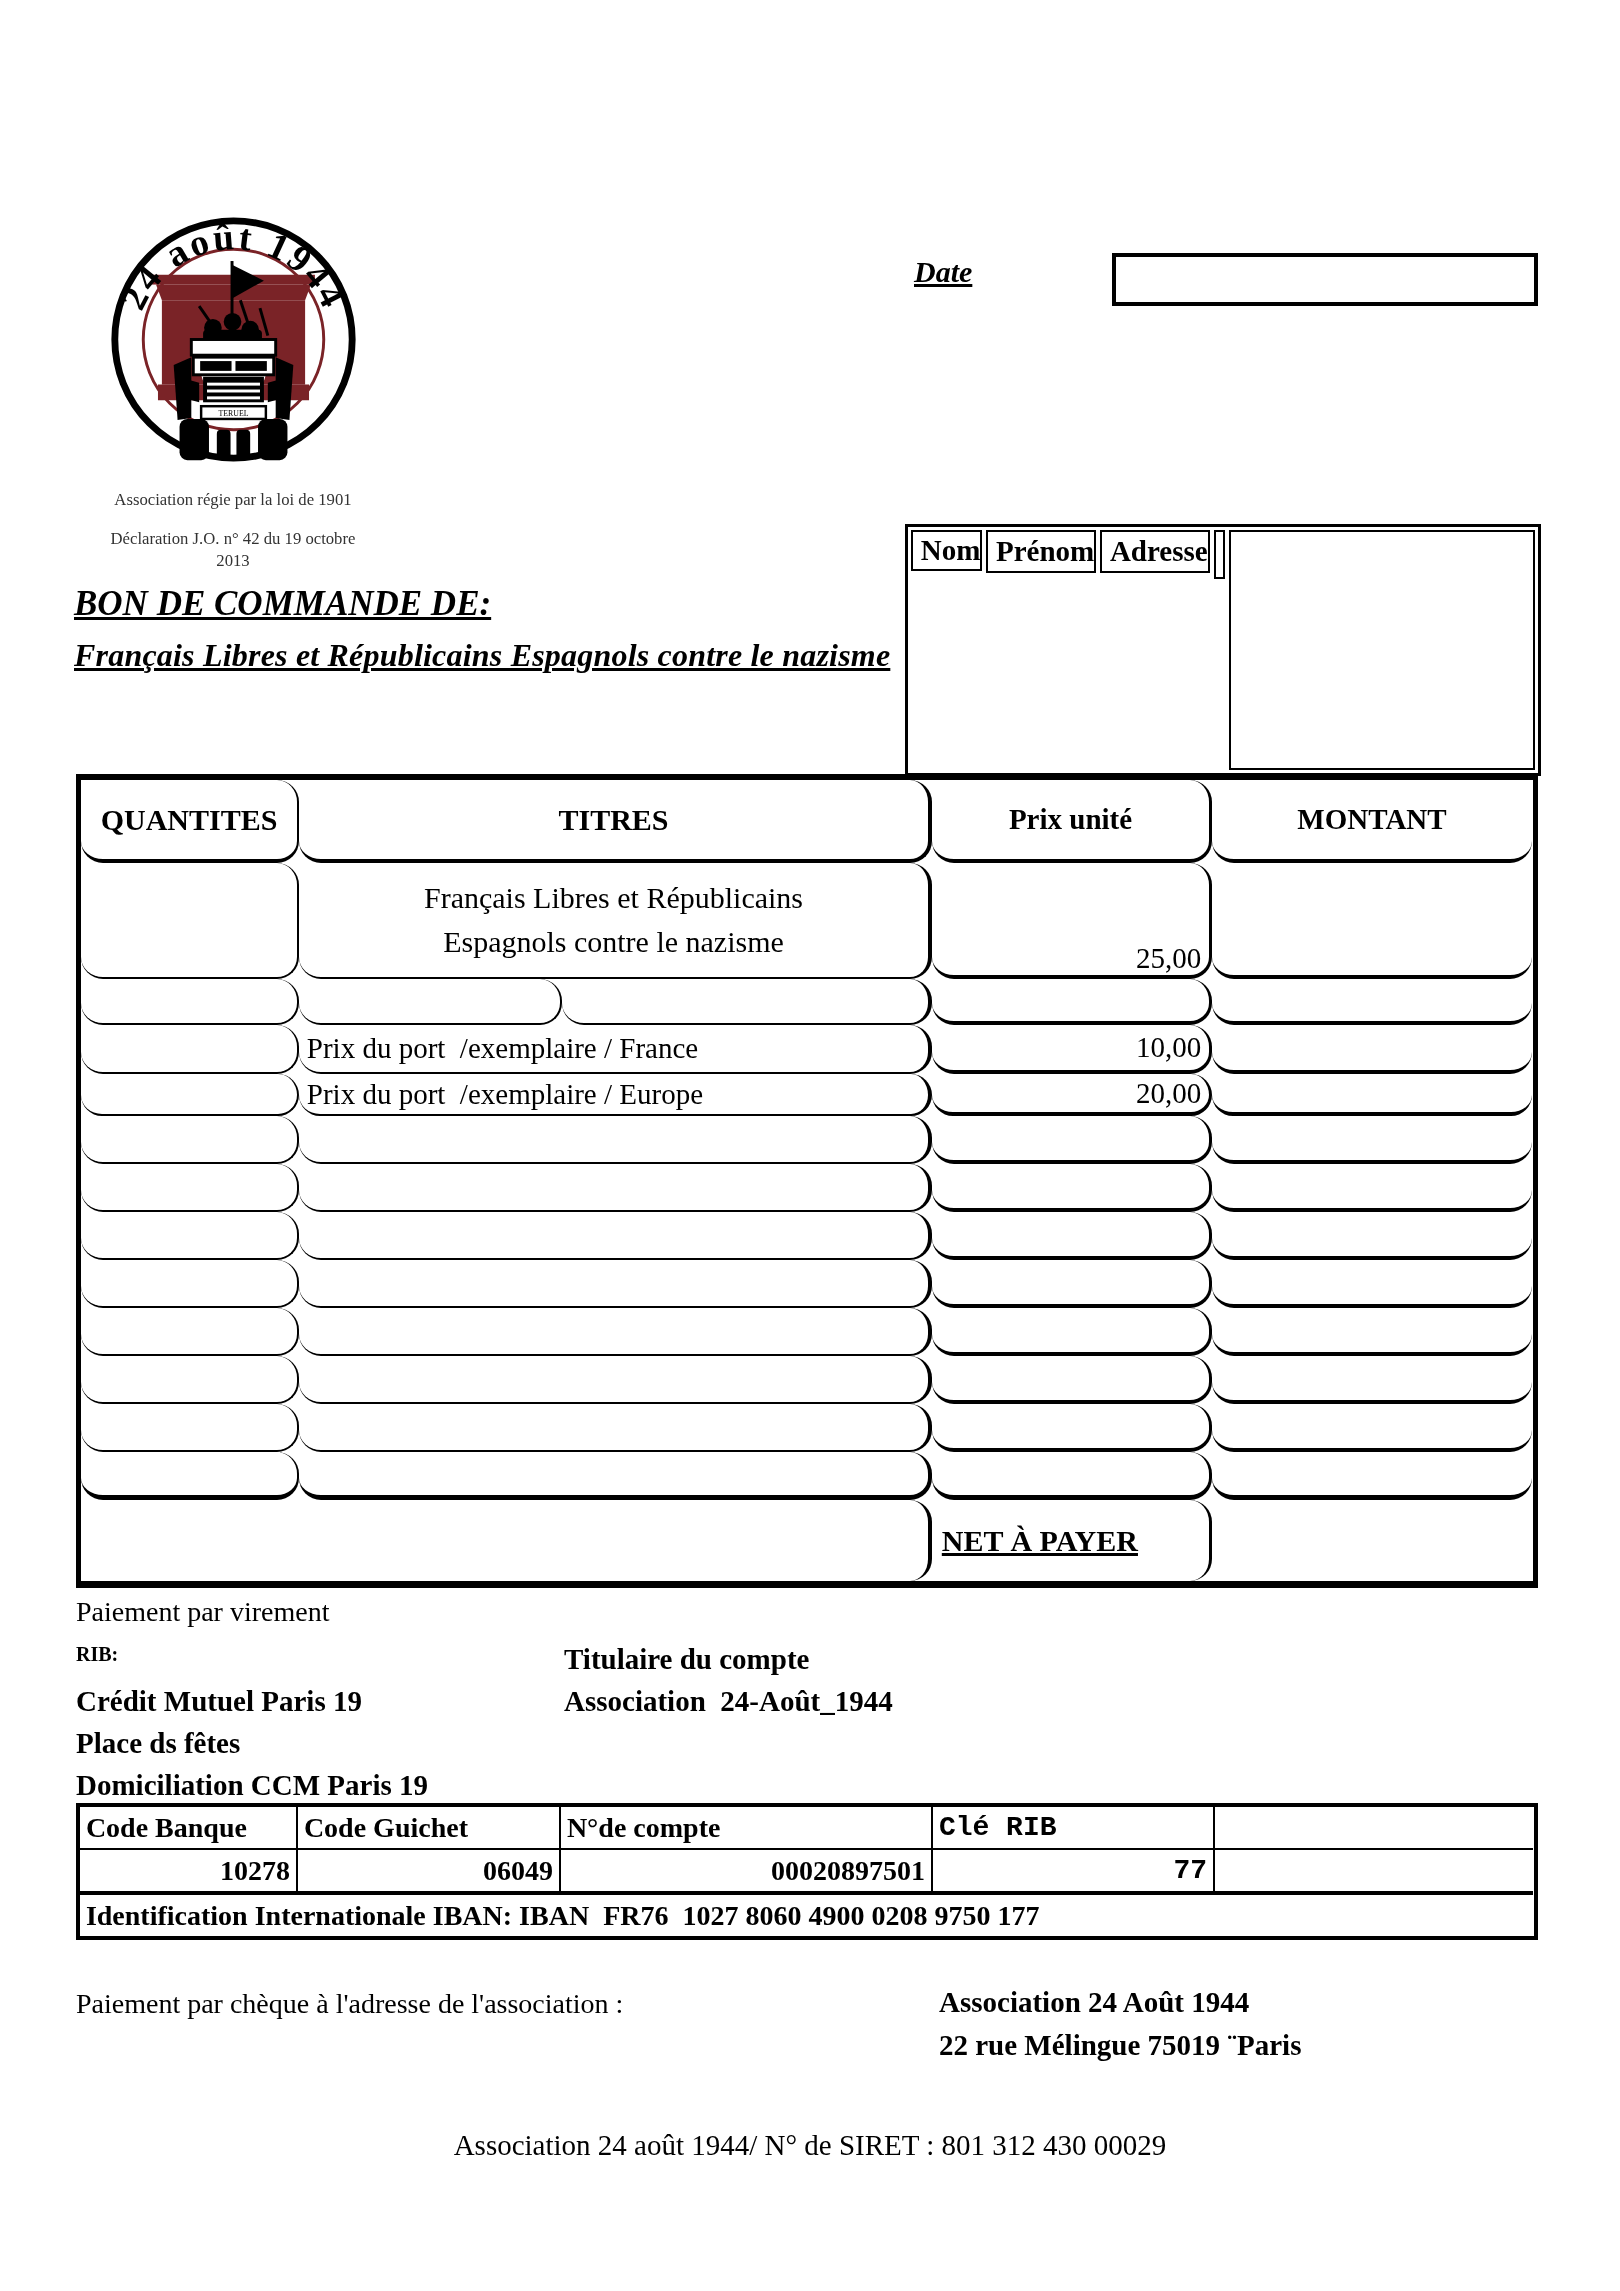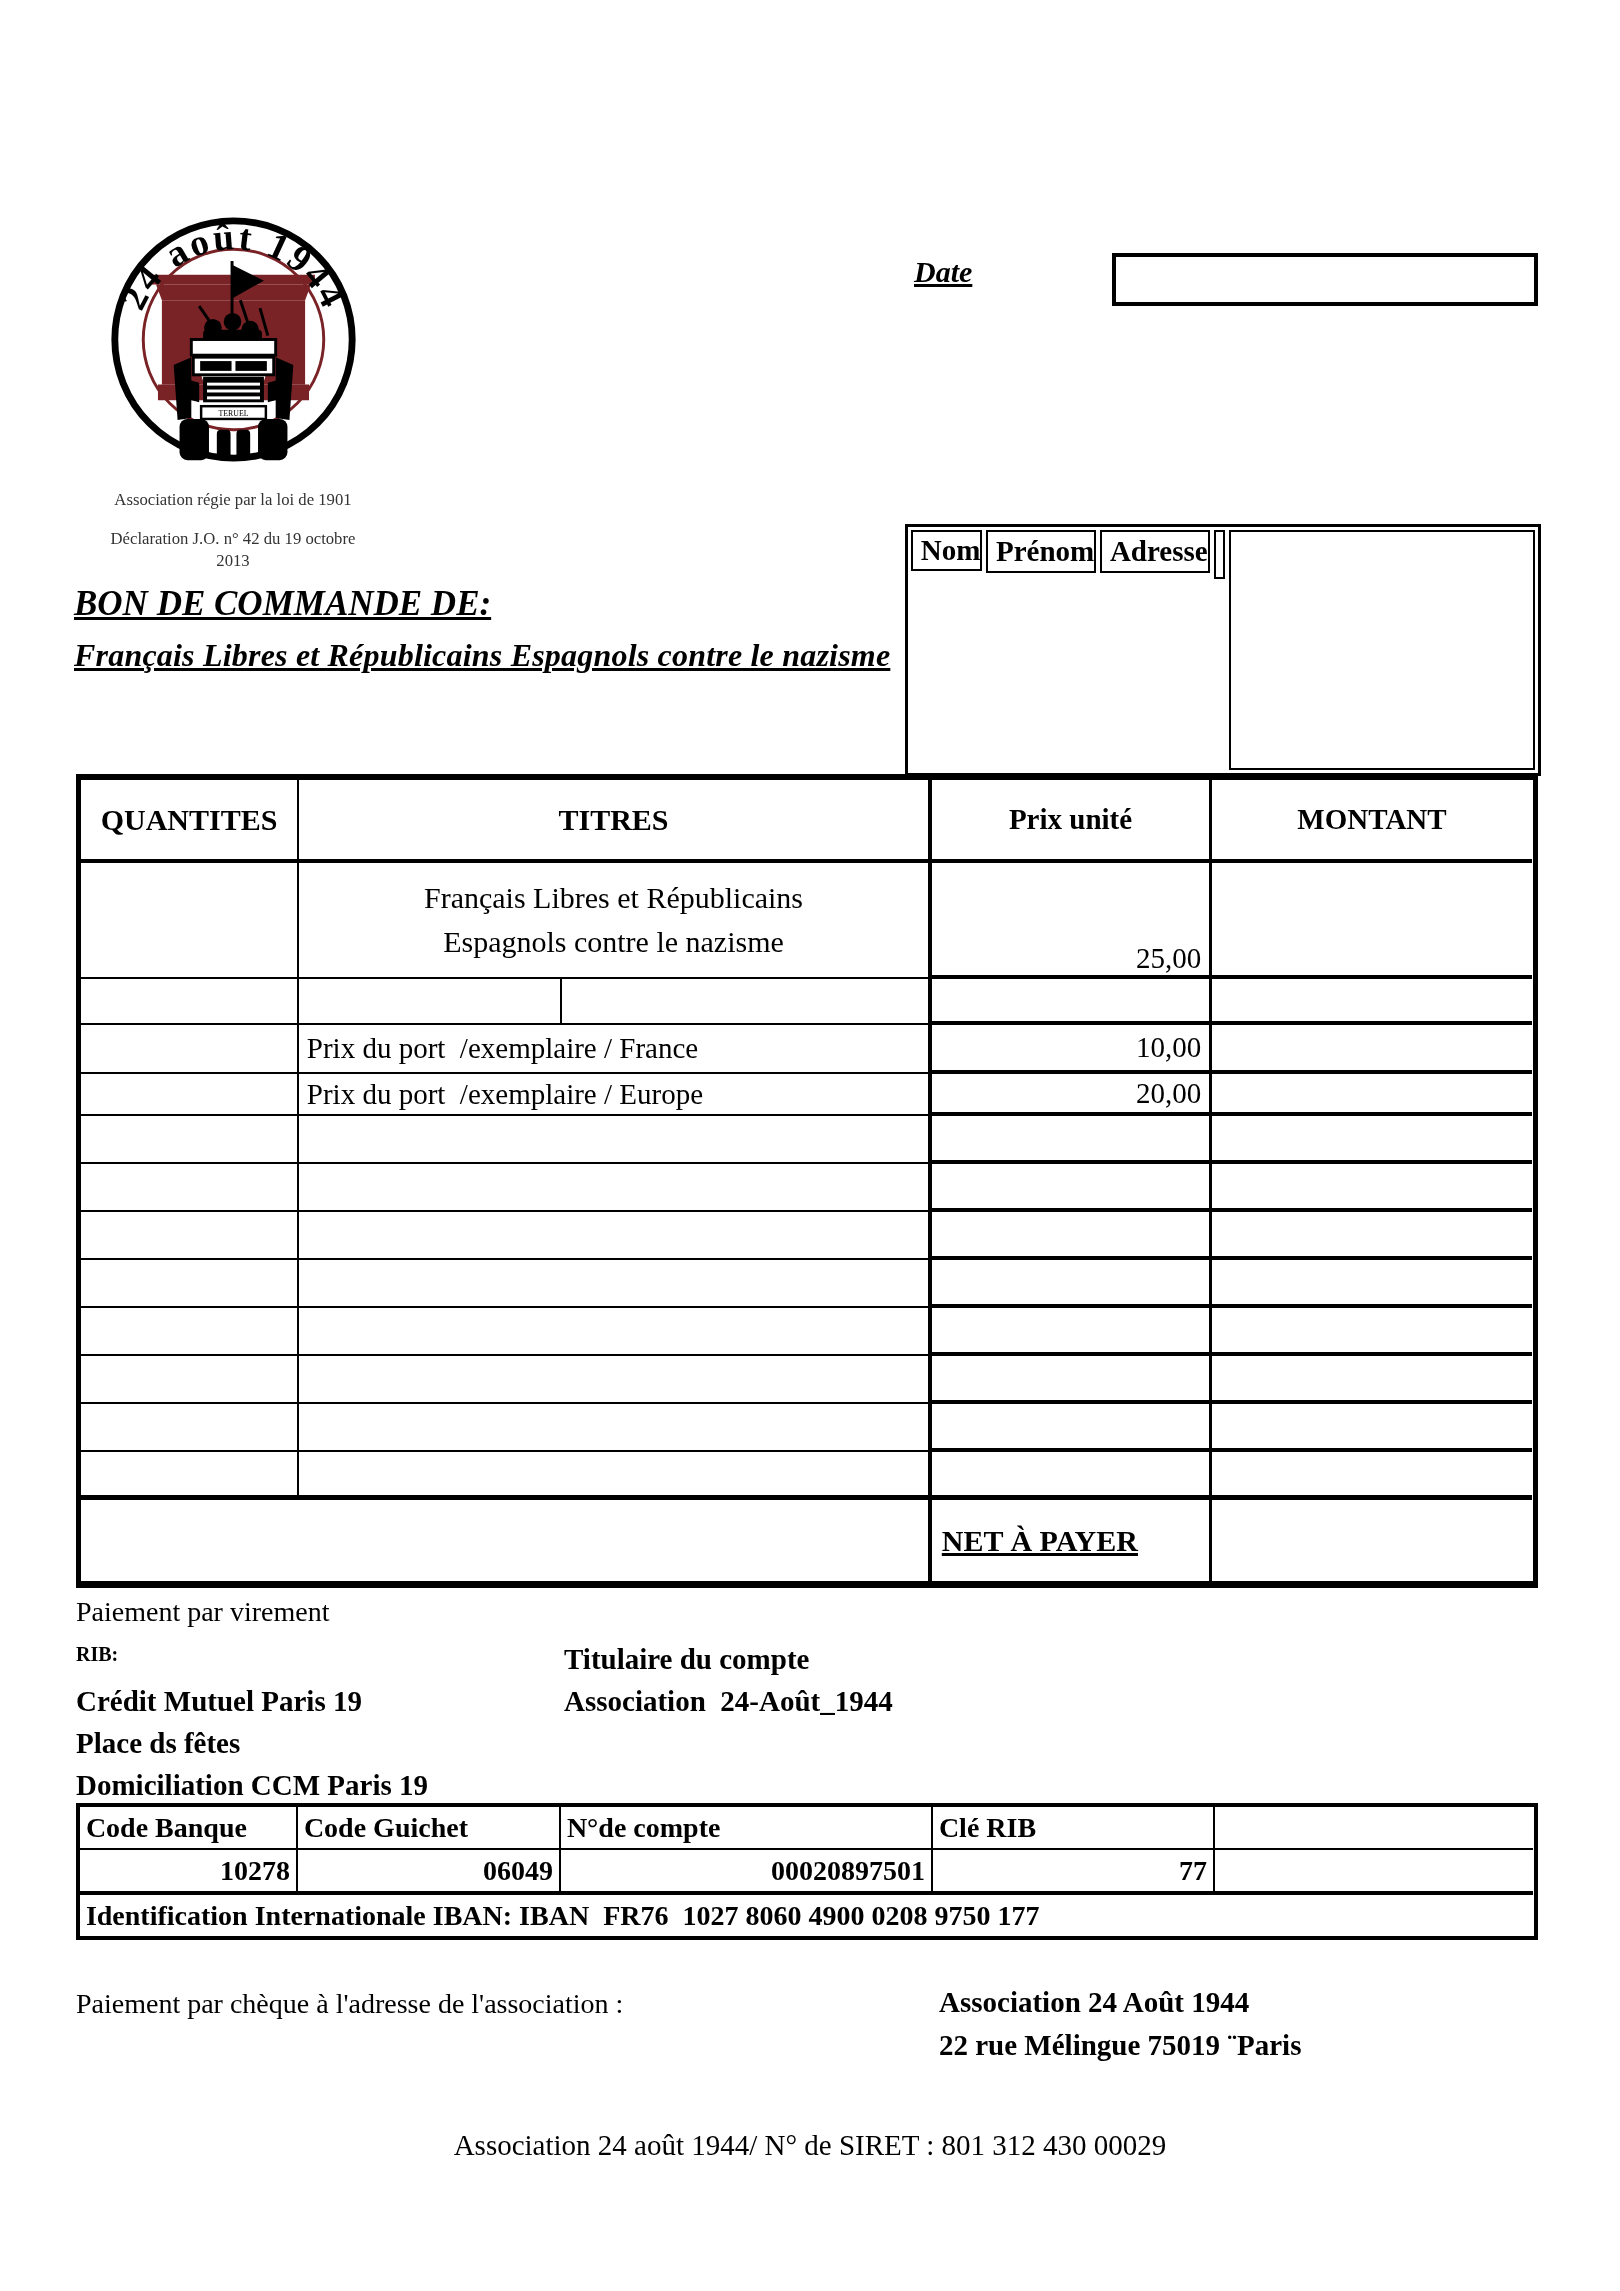--- a/index.html
+++ b/index.html
@@ -22,21 +22,21 @@
   
   .cust-block{position:absolute;left:905px;top:524px;width:636px;height:252px;border:3.9px solid #000;
     box-sizing:border-box;padding:2.9px;display:flex;flex-direction:row;gap:3.9px;background:#fff;}
   .cust-row{border:2px solid #000;box-sizing:border-box;font-size:29px;font-weight:bold;
     padding-left:7.8px;display:flex;align-items:center;background:#fff;}
   .cr1{height:41px;}.cr2{height:43px;}.cr3{height:43px;}.cr4{height:49px;}.cr5{flex:1;}
   
   .otable{position:absolute;left:76px;top:774px;width:1462px;box-sizing:border-box;background:#fff;
     border-style:solid;border-color:#000;border-width:6.9px 5.9px 7.8px 5.9px;}
   .t-row{display:flex;width:1451px;}
-  .cell{box-sizing:border-box;position:relative;}
+  .cell{box-sizing:border-box;position:relative;border-radius:22px;}
   .c1{width:218px;border-right:2px solid #000;}
   .c2{width:633px;border-right:4.9px solid #000;}
   .c2a{width:263px;border-right:2px solid #000;}
   .c2b{width:370px;border-right:4.9px solid #000;}
   .c3{width:280px;border-right:3.9px solid #000;}
   .c4{width:320px;}
   .cL{width:851px;border-right:4.9px solid #000;}
   .r-head{height:83px;}
   .r-head .cell{border-bottom:4.9px solid #000;display:flex;align-items:center;justify-content:center;
     font-weight:bold;}
@@ -74,21 +74,21 @@
   .rib-l2b{position:absolute;left:564px;top:1685px;font-size:29px;font-weight:bold;white-space:pre-wrap;}
   .rib-l3{position:absolute;left:76px;top:1727px;font-size:29px;font-weight:bold;}
   .rib-l4{position:absolute;left:76px;top:1769px;font-size:29px;font-weight:bold;}
   
   .btable{position:absolute;left:76px;top:1803px;width:1462px;border:4.9px solid #000;box-sizing:border-box;background:#fff;}
   .b-row{display:flex;width:1453px;}
   .bc{box-sizing:border-box;font-size:28px;font-weight:bold;display:flex;align-items:center;}
   .b1{width:218px;border-right:2.9px solid #000;}
   .b2{width:263px;border-right:2.9px solid #000;}
   .b3{width:372px;border-right:2.9px solid #000;}
-  .b4{width:282px;border-right:2.9px solid #000;}
+  .b4{width:282px;border-right:2.9px solid #000;font-family:Liberation Mono, monospace;}
   .b5{width:318px;}
   .b-head{height:43px;}
   .b-head .bc{border-bottom:2.9px solid #000;padding-left:5.9px;}
   .b-val{height:45px;}
   .b-val .bc{border-bottom:4.9px solid #000;justify-content:flex-end;padding-right:5.9px;}
   .b-iban{height:41px;}
   .b-iban .bc{width:1453px;padding-left:5.9px;white-space:pre-wrap;}
   
   .chq-label{position:absolute;left:76px;top:1988px;font-size:28px;}
   .chq-name{position:absolute;left:939px;top:1986px;font-size:29px;font-weight:bold;}

